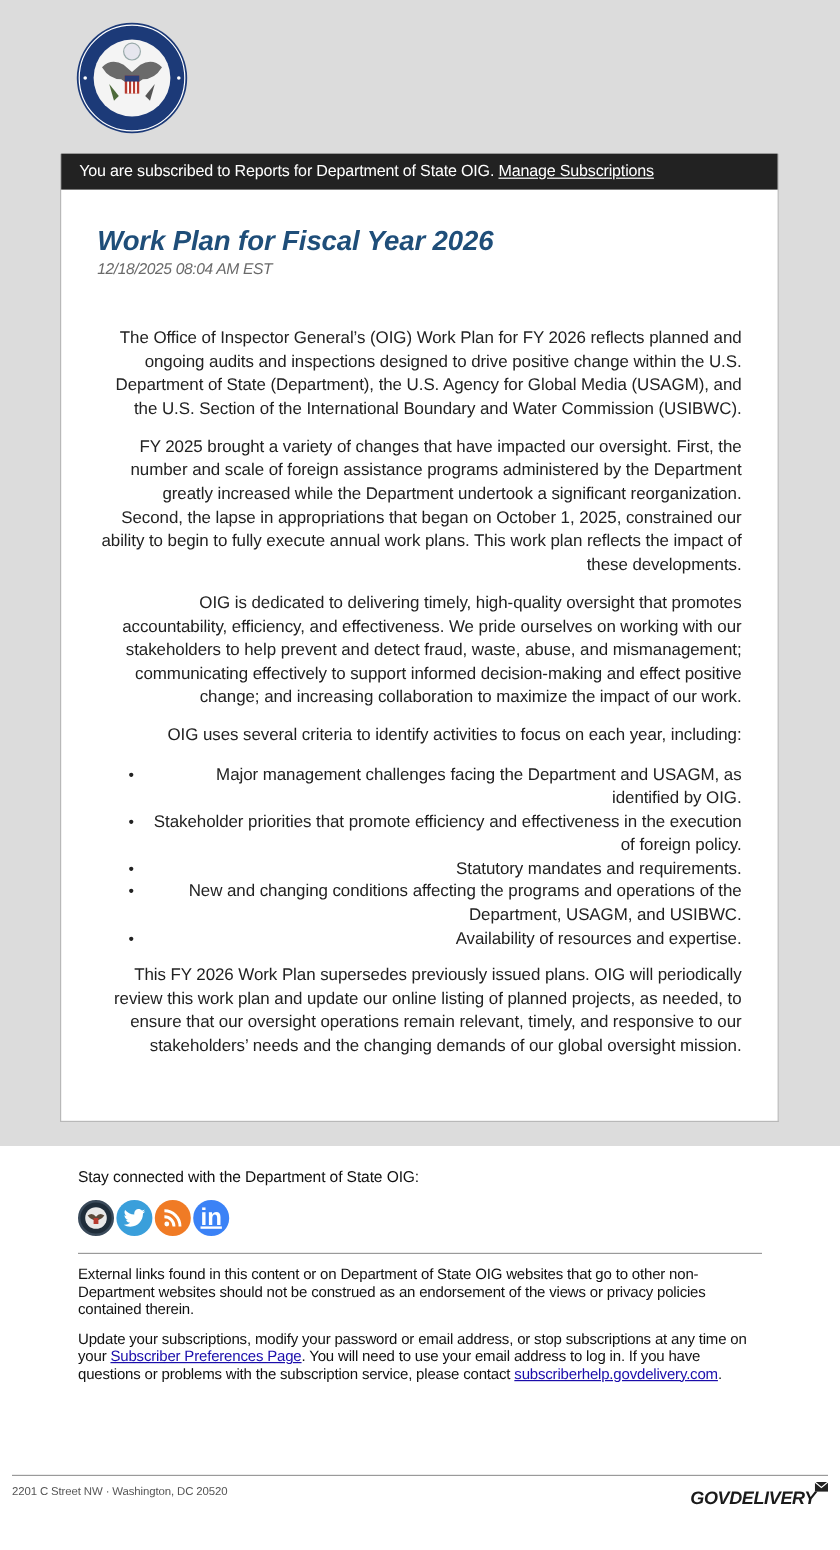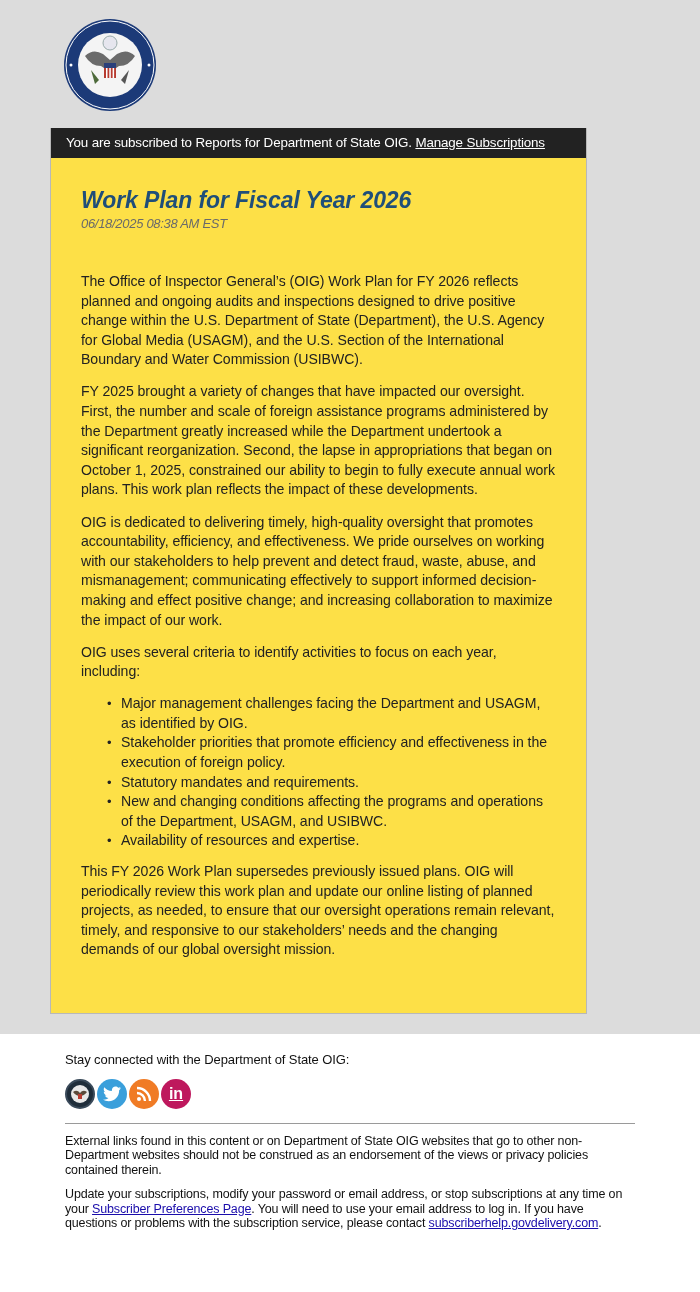--- a/index.html
+++ b/index.html
@@ -7,42 +7,42 @@
     body { font-family: "Liberation Sans", sans-serif; color: #222; }
 
     .top-area { background: #dcdcdc; width: 700px; padding-top: 18px; padding-bottom: 20px; }
 
     .header { position: relative; height: 110px; margin-left: 63px; }
     .seal { position: absolute; left: 0; top: 0; width: 94px; height: 94px; }
     .header-text { position: absolute; left: 101px; top: 20px; }
     .header-title { font-family: "DejaVu Sans", sans-serif; font-size: 24px; color: #1d3f7c; letter-spacing: -0.4px; line-height: 28px; white-space: nowrap; }
     .header-subtitle { font-family: "DejaVu Sans", sans-serif; font-size: 17px; color: #111; line-height: 22px; margin-left: 3px; white-space: nowrap; letter-spacing: -0.2px; }
 
-    .card { width: 537px; margin-left: 50px; background: #fde047; border: 1px solid #b8b8b8; border-top: none; }
+    .card { width: 599px; margin-left: 50px; background: #ffffff; border: 1px solid #b8b8b8; border-top: none; }
     .sub-bar { background: #222222; color: #ffffff; font-size: 13.4px; height: 30px; line-height: 30px; padding-left: 15px; letter-spacing: -0.15px; white-space: nowrap; }
     .sub-bar a { color: #ffffff; text-decoration: underline; }
 
     .card-body { padding: 28px 30px 40px 30px; }
     .title { font-size: 23px; font-weight: bold; color: #1f4e79; line-height: 28px; letter-spacing: -0.1px; font-style: italic; }
     .date { font-size: 13px; font-style: italic; color: #6a6a6a; margin-top: 2px; line-height: 16px; letter-spacing: -0.3px; }
 
-    .content { margin-top: 40px; font-size: 14.1px; line-height: 19.6px; color: #222; letter-spacing: -0.05px; }
+    .content { margin-top: 40px; font-size: 14.1px; line-height: 19.6px; color: #222; letter-spacing: -0.05px; text-align: right; }
     .content p { margin-bottom: 12.5px; }
     .content ul { margin: 0 0 11px 40px; padding: 0; list-style: none; }
     .content li { position: relative; }
     .content li::before { content: "•"; position: absolute; left: -14px; top: 0; font-size: 13px; }
 
     .footer { width: 700px; padding: 18px 65px 0 65px; background: #fff; }
     .stay { font-size: 13px; color: #111; line-height: 16px; letter-spacing: -0.1px; }
     .social { display: flex; gap: 2px; margin-top: 11px; height: 32px; }
     .social-icon { width: 30px; height: 30px; border-radius: 50%; display: flex; align-items: center; justify-content: center; color: #fff; font-weight: bold; }
     .si-state { background: #1f2d3a; border: 2px solid #3a4a5a; }
     .si-twitter { background: #3a9fdb; }
     .si-rss { background: #f07b25; }
-    .si-linkedin { background: #be185d; font-size: 16px; }
+    .si-linkedin { background: #3b82f6; font-size: 20px; }
 
     .divider { height: 1px; background: #9a9a9a; margin-top: 12px; width: 570px; }
     .small { font-size: 12.5px; line-height: 14.5px; color: #111; letter-spacing: -0.15px; }
     .disclaimer { margin-top: 10px; }
     .prefs { margin-top: 10px; }
     .prefs a { color: #1a0dab; text-decoration: underline; }
 
     .bottom { width: 700px; margin-top: 77px; padding: 0 10px; }
     .bottom-rule { height: 1px; background: #9a9a9a; width: 680px; }
     .bottom-row { position: relative; height: 40px; }
@@ -73,21 +73,21 @@
     </svg>
   </div>
 
   <div class="card">
     <div class="sub-bar">
       <span>You are subscribed to Reports for Department of State OIG.</span>
       <a href="#">Manage Subscriptions</a>
     </div>
     <div class="card-body">
       <h1 class="title">Work Plan for Fiscal Year 2026</h1>
-      <div class="date">06/18/2025 08:38 AM EST</div>
+      <div class="date">12/18/2025 08:04 AM EST</div>
 
       <div class="content">
         <p>The Office of Inspector General’s (OIG) Work Plan for FY 2026 reflects planned and ongoing audits and inspections designed to drive positive change within the U.S. Department of State (Department), the U.S. Agency for Global Media (USAGM), and the U.S. Section of the International Boundary and Water Commission (USIBWC).</p>
         <p>FY 2025 brought a variety of changes that have impacted our oversight. First, the number and scale of foreign assistance programs administered by the Department greatly increased while the Department undertook a significant reorganization. Second, the lapse in appropriations that began on October 1, 2025, constrained our ability to begin to fully execute annual work plans. This work plan reflects the impact of these developments.</p>
         <p>OIG is dedicated to delivering timely, high-quality oversight that promotes accountability, efficiency, and effectiveness. We pride ourselves on working with our stakeholders to help prevent and detect fraud, waste, abuse, and mismanagement; communicating effectively to support informed decision-making and effect positive change; and increasing collaboration to maximize the impact of our work.</p>
         <p>OIG uses several criteria to identify activities to focus on each year, including:</p>
         <ul>
           <li>Major management challenges facing the Department and USAGM, as identified by OIG.</li>
           <li>Stakeholder priorities that promote efficiency and effectiveness in the execution of foreign policy.</li>
           <li>Statutory mandates and requirements.</li>

